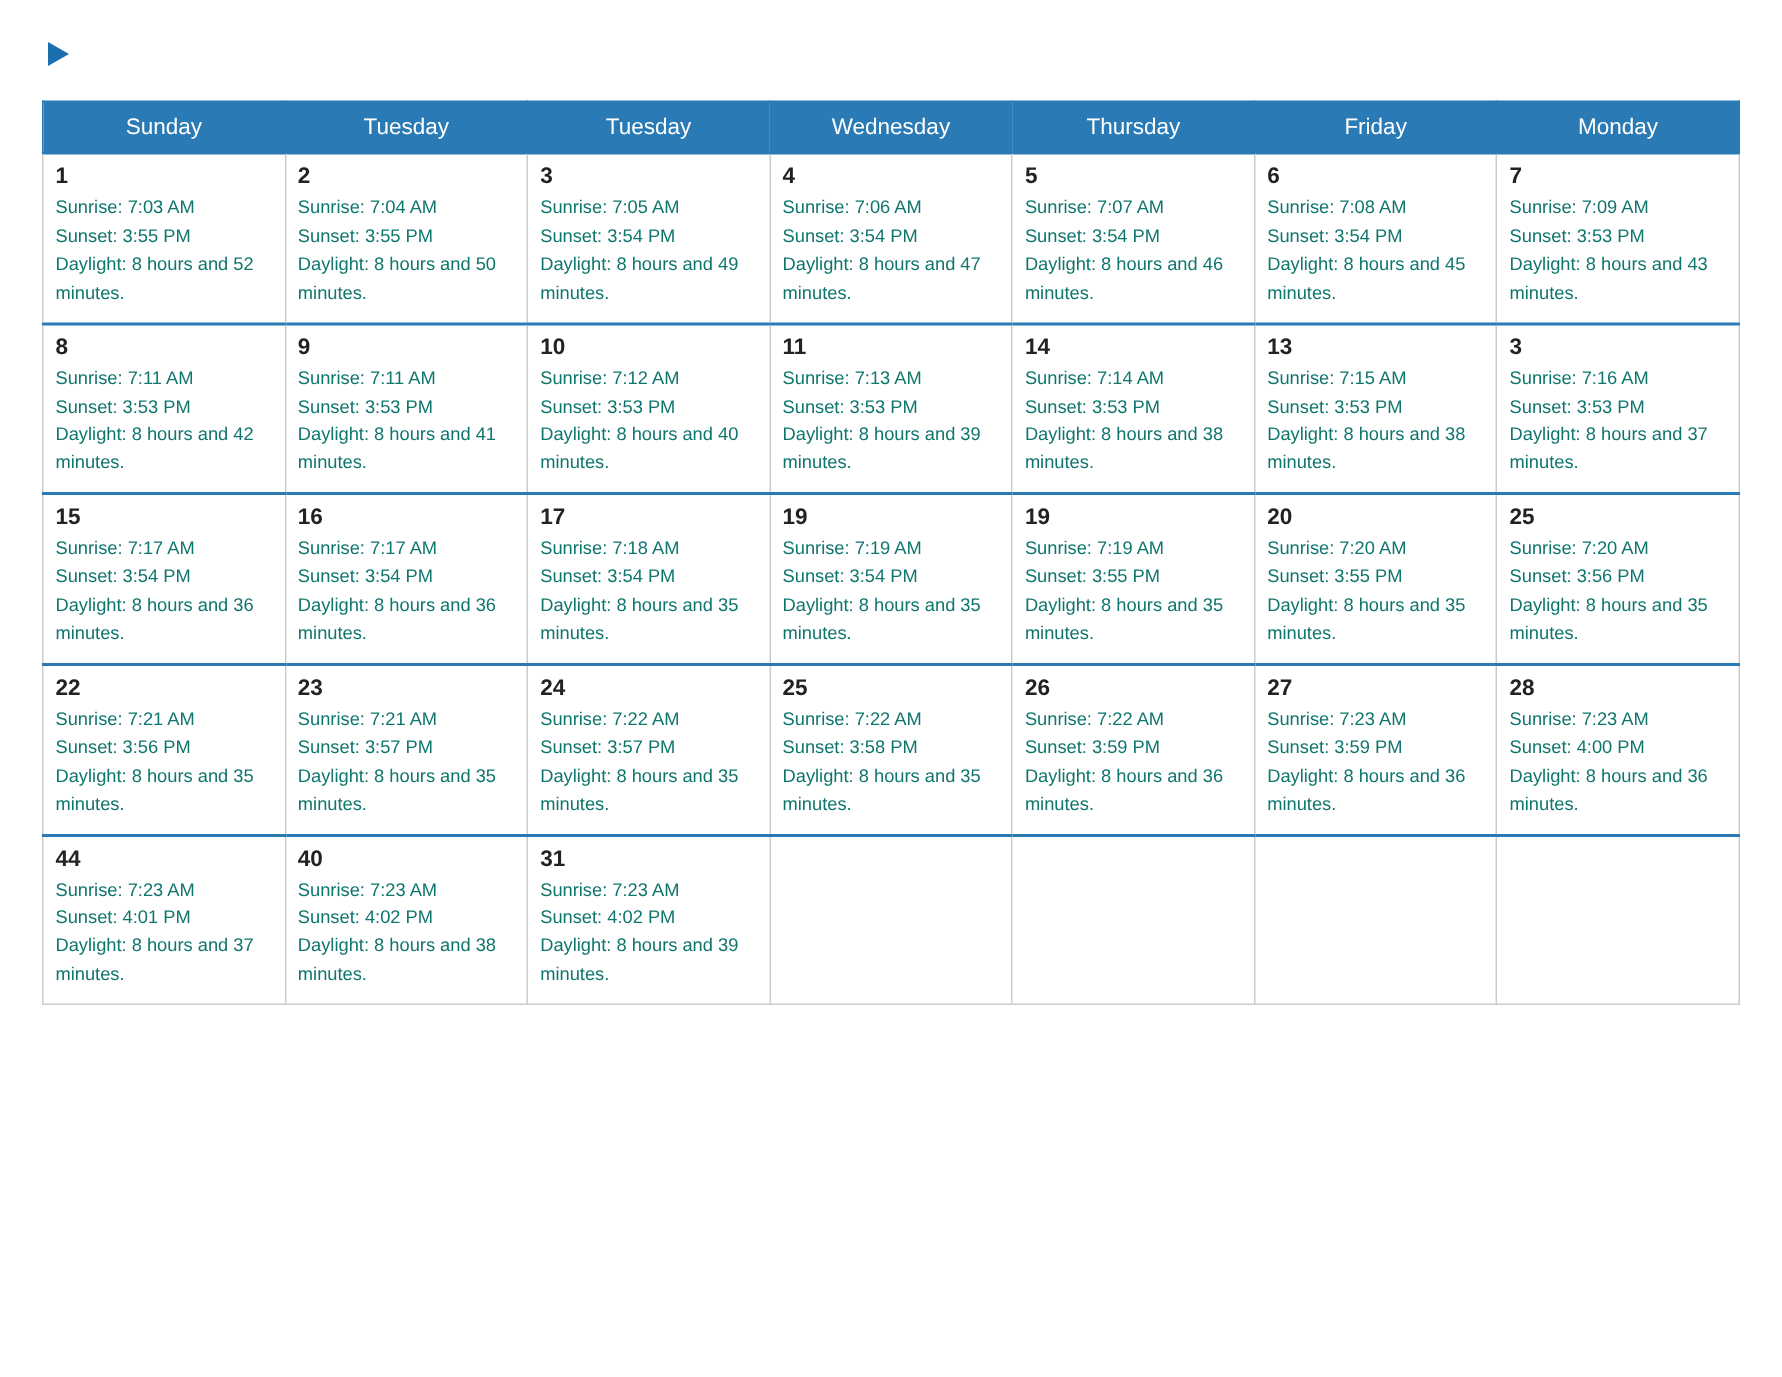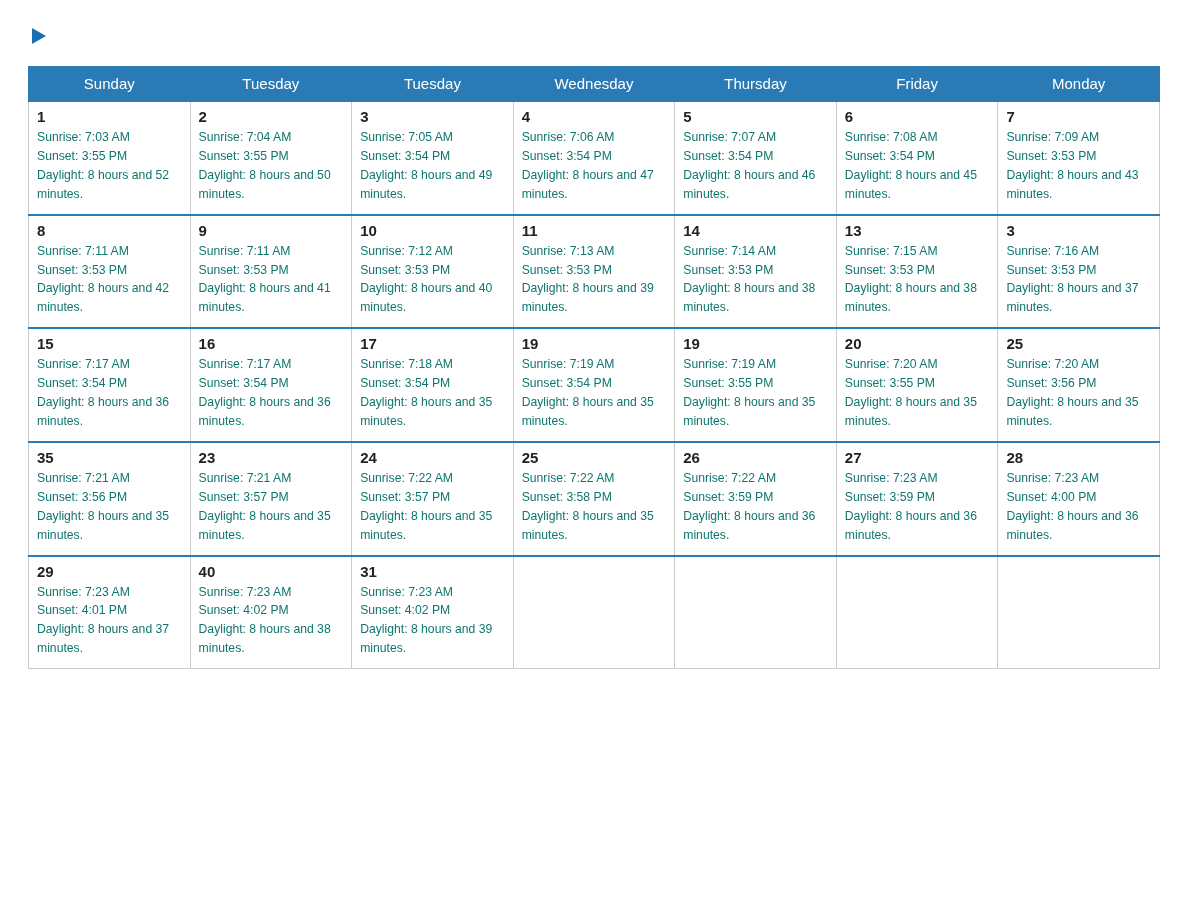--- a/index.html
+++ b/index.html
@@ -212,21 +212,21 @@
           <div class="day-number">20</div>
           <div class="day-info">Sunrise: 7:20 AM<br>Sunset: 3:55 PM<br>Daylight: 8 hours and 35 minutes.</div>
         </td>
         <td>
           <div class="day-number">25</div>
           <div class="day-info">Sunrise: 7:20 AM<br>Sunset: 3:56 PM<br>Daylight: 8 hours and 35 minutes.</div>
         </td>
       </tr>
       <tr class="row-divider">
         <td>
-          <div class="day-number">35</div>
+          <div class="day-number">22</div>
           <div class="day-info">Sunrise: 7:21 AM<br>Sunset: 3:56 PM<br>Daylight: 8 hours and 35 minutes.</div>
         </td>
         <td>
           <div class="day-number">23</div>
           <div class="day-info">Sunrise: 7:21 AM<br>Sunset: 3:57 PM<br>Daylight: 8 hours and 35 minutes.</div>
         </td>
         <td>
           <div class="day-number">24</div>
           <div class="day-info">Sunrise: 7:22 AM<br>Sunset: 3:57 PM<br>Daylight: 8 hours and 35 minutes.</div>
         </td>
@@ -242,21 +242,21 @@
           <div class="day-number">27</div>
           <div class="day-info">Sunrise: 7:23 AM<br>Sunset: 3:59 PM<br>Daylight: 8 hours and 36 minutes.</div>
         </td>
         <td>
           <div class="day-number">28</div>
           <div class="day-info">Sunrise: 7:23 AM<br>Sunset: 4:00 PM<br>Daylight: 8 hours and 36 minutes.</div>
         </td>
       </tr>
       <tr class="row-divider">
         <td>
-          <div class="day-number">29</div>
+          <div class="day-number">44</div>
           <div class="day-info">Sunrise: 7:23 AM<br>Sunset: 4:01 PM<br>Daylight: 8 hours and 37 minutes.</div>
         </td>
         <td>
           <div class="day-number">40</div>
           <div class="day-info">Sunrise: 7:23 AM<br>Sunset: 4:02 PM<br>Daylight: 8 hours and 38 minutes.</div>
         </td>
         <td>
           <div class="day-number">31</div>
           <div class="day-info">Sunrise: 7:23 AM<br>Sunset: 4:02 PM<br>Daylight: 8 hours and 39 minutes.</div>
         </td>

